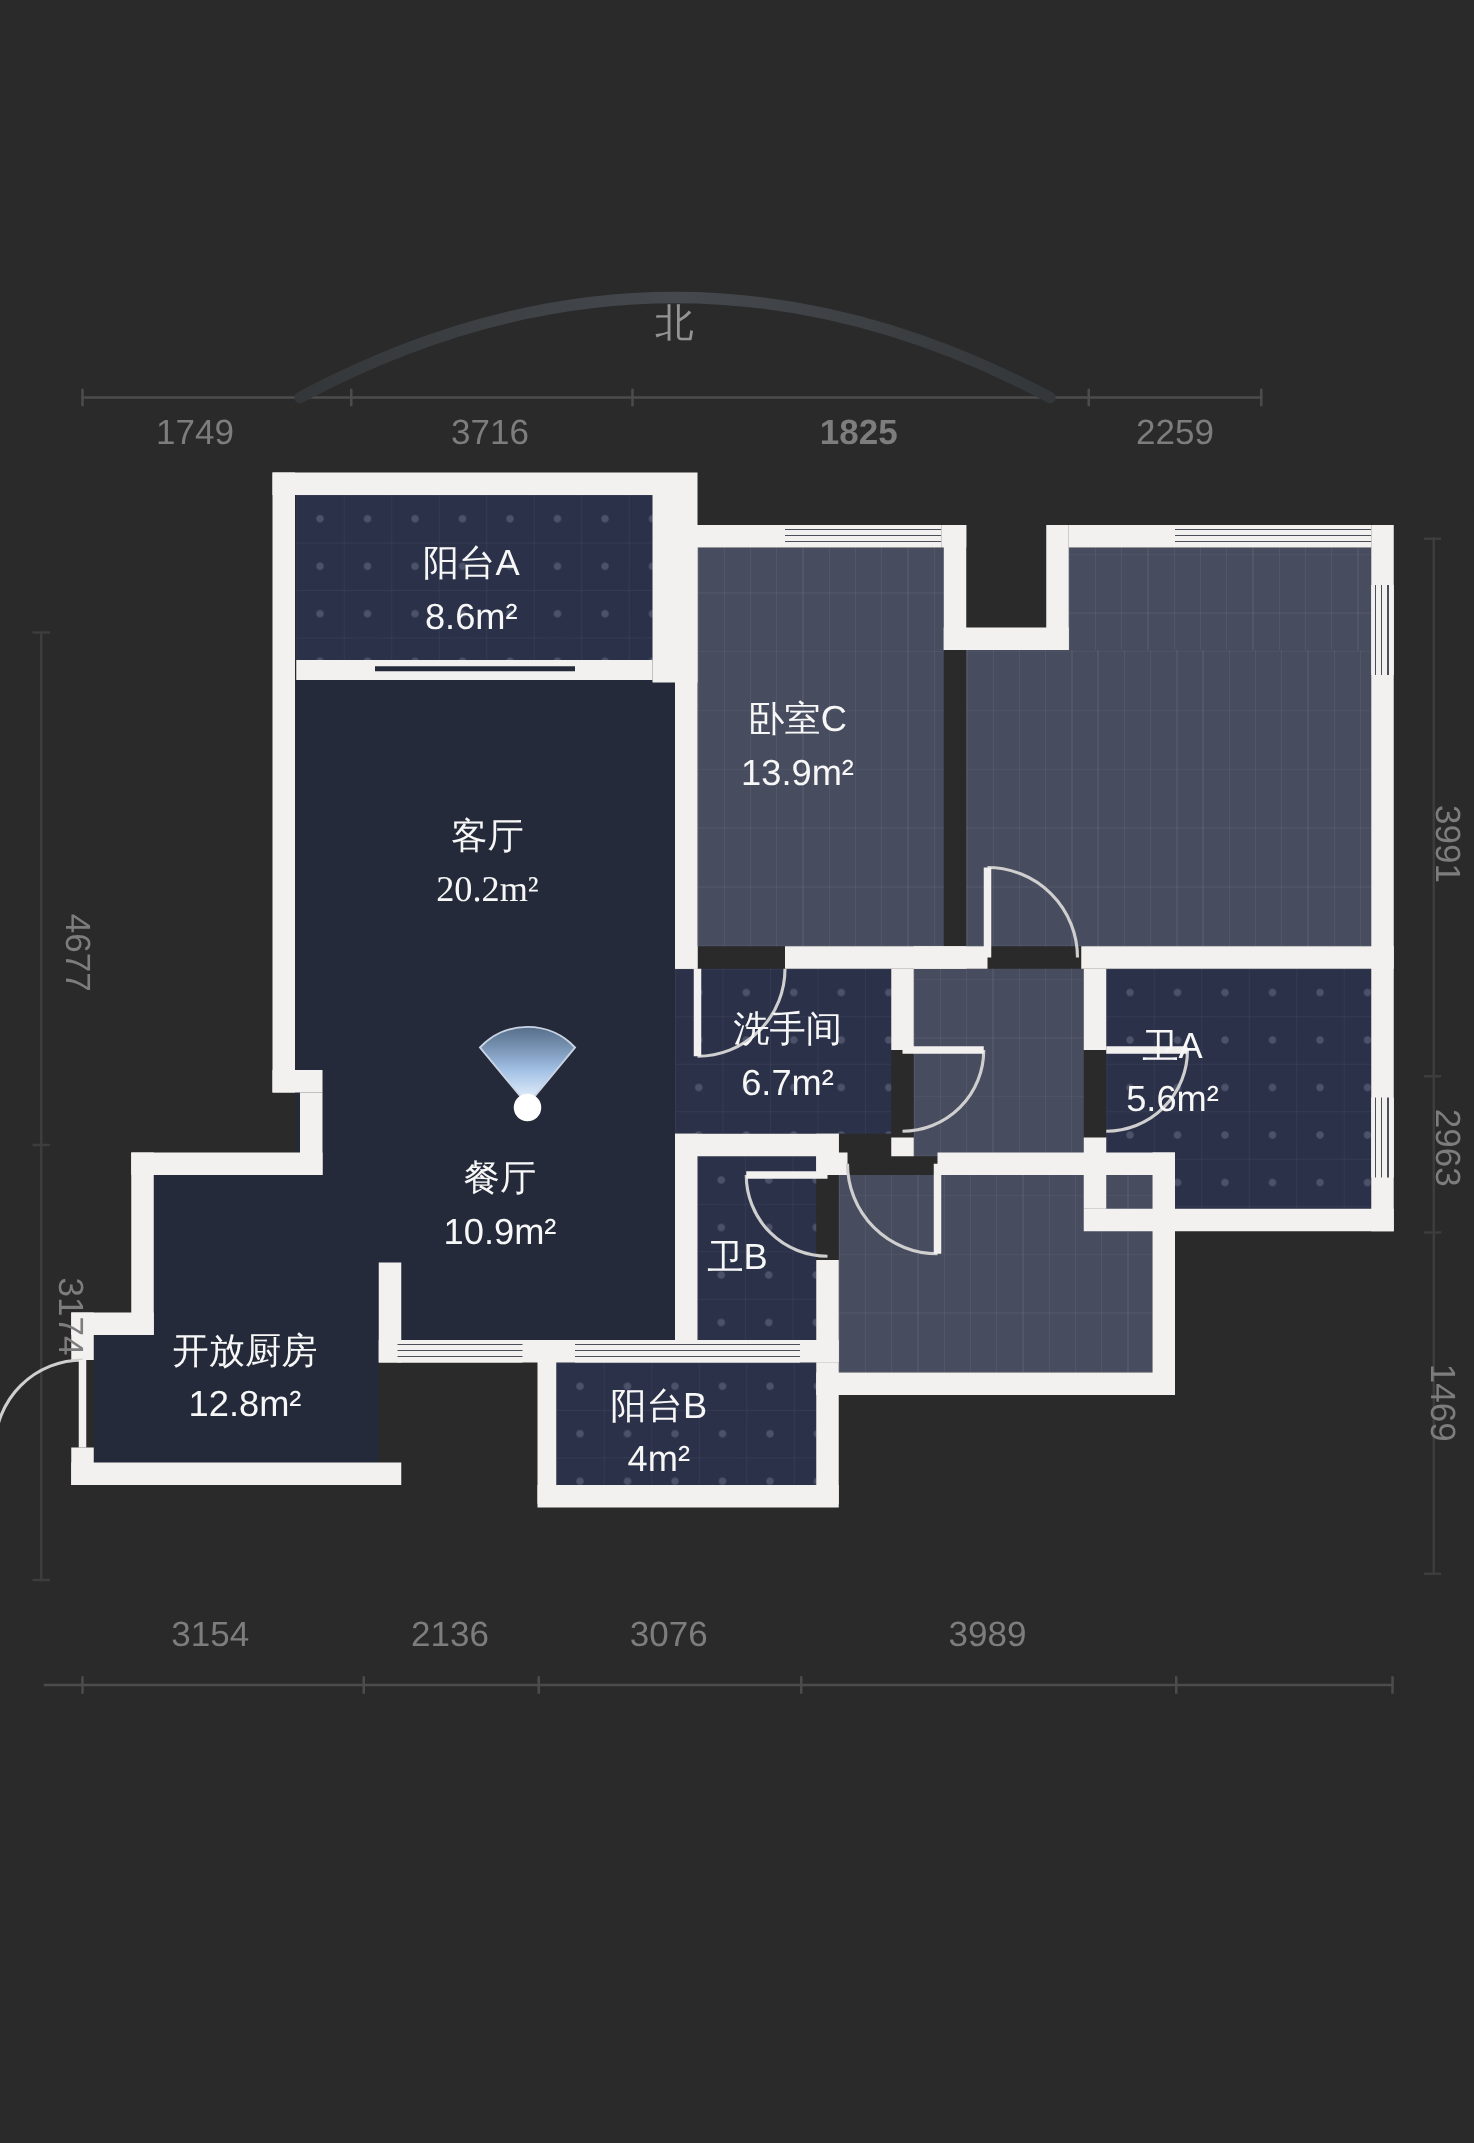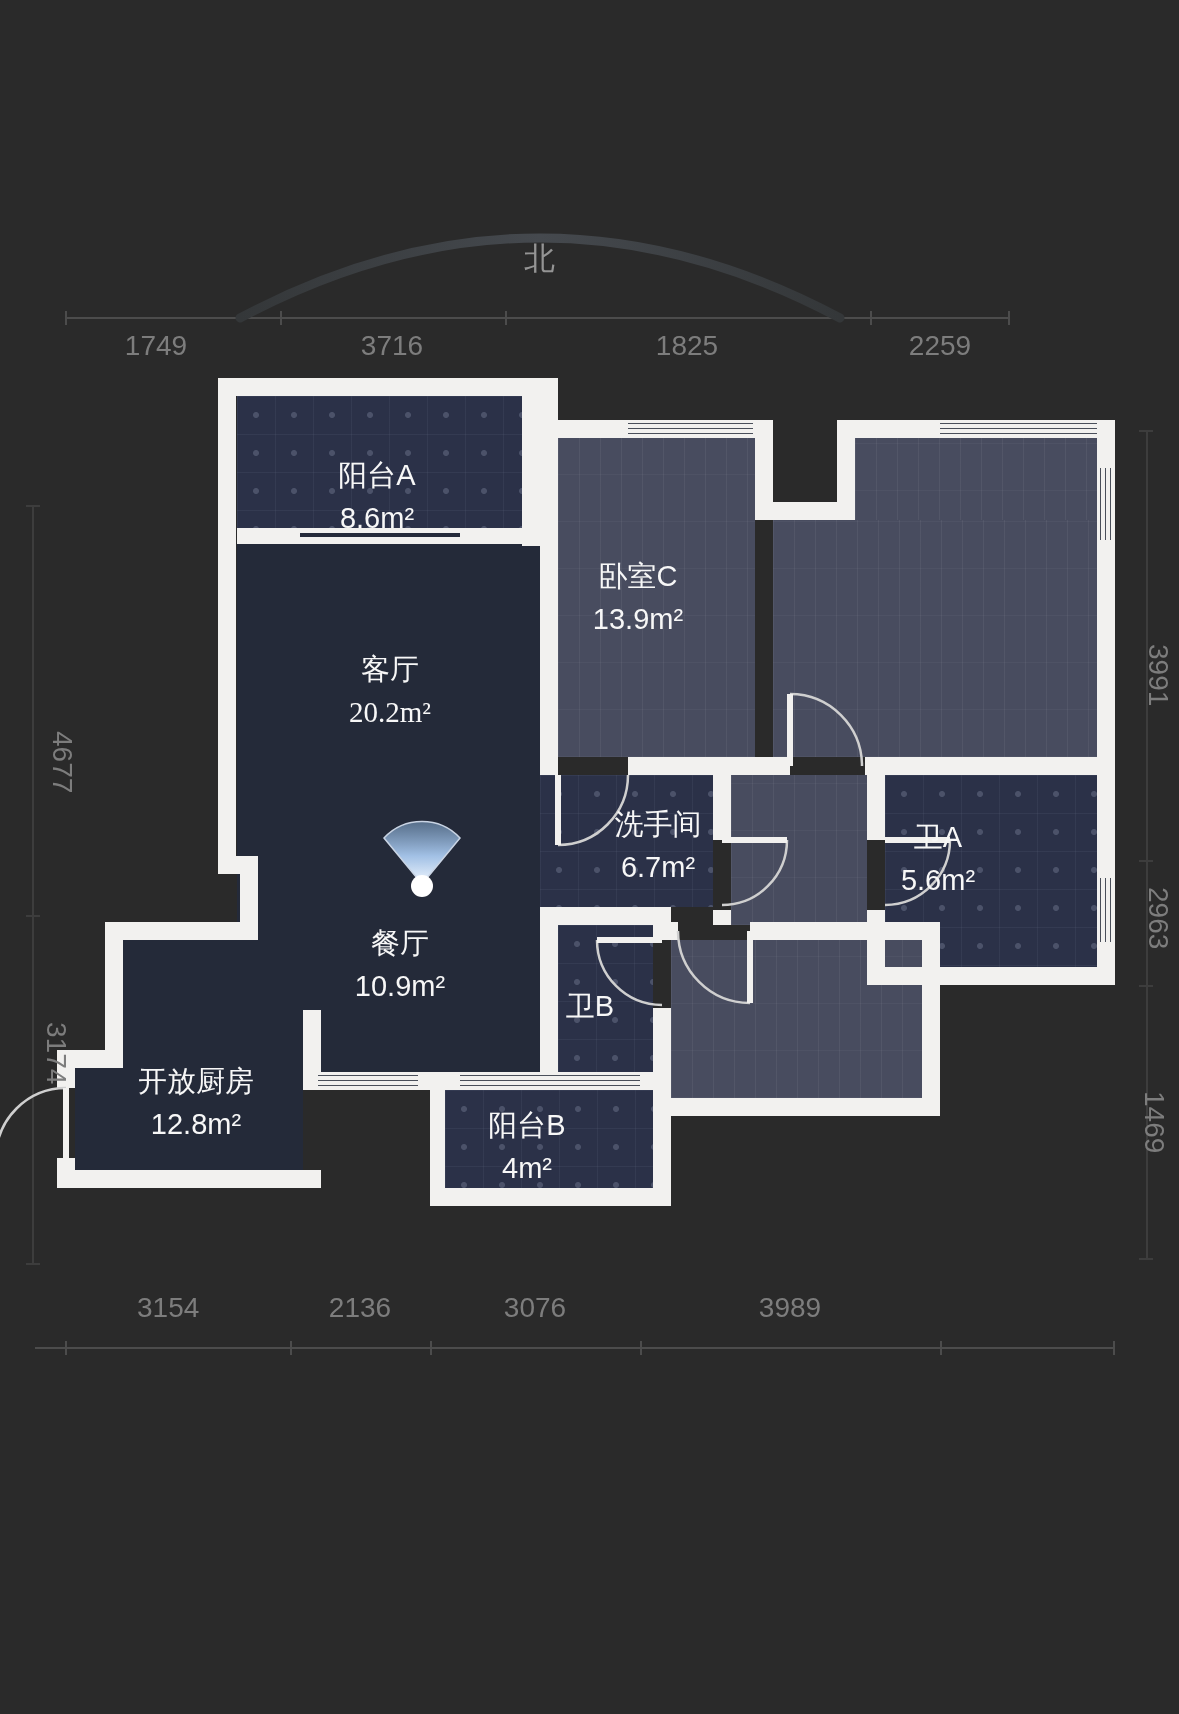--- a/index.html
+++ b/index.html
@@ -126,21 +126,21 @@
   <div class="tick side" style="left:26px;top:1263px;width:14px;height:2px;"></div>
 
   <div class="dim-line side" style="left:1146px;top:430px;width:2px;height:830px;"></div>
   <div class="tick side" style="left:1139px;top:430px;width:14px;height:2px;"></div>
   <div class="tick side" style="left:1139px;top:860px;width:14px;height:2px;"></div>
   <div class="tick side" style="left:1139px;top:985px;width:14px;height:2px;"></div>
   <div class="tick side" style="left:1139px;top:1258px;width:14px;height:2px;"></div>
 
   <div class="dim" style="left:116px;top:330px;width:80px;text-align:center;">1749</div>
   <div class="dim" style="left:352px;top:330px;width:80px;text-align:center;">3716</div>
-  <div class="dim" style="left:647px;top:330px;width:80px;text-align:center;">1825</div>
+  <div class="dim" style="left:647px;top:330px;width:80px;text-align:center;font-weight:bold;">1825</div>
   <div class="dim" style="left:900px;top:330px;width:80px;text-align:center;">2259</div>
 
   <div class="dim" style="left:137px;top:1292px;width:80px;text-align:left;">3154</div>
   <div class="dim" style="left:320px;top:1292px;width:80px;text-align:center;">2136</div>
   <div class="dim" style="left:495px;top:1292px;width:80px;text-align:center;">3076</div>
   <div class="dim" style="left:750px;top:1292px;width:80px;text-align:center;">3989</div>
 
   <div class="dim dim-vert" style="left:46px;top:697px;height:130px;text-align:center;">4677</div>
   <div class="dim dim-vert" style="left:40px;top:988px;height:130px;text-align:center;">3174</div>
 
@@ -186,33 +186,33 @@
       <line x1="790" y1="766" x2="790" y2="694"></line>
       <line x1="66" y1="1158" x2="66" y2="1088"></line>
     </g>
 
     <g style="pointer-events:auto;cursor:pointer;">
       <path d="M 422 884 L 384 838 A 52 52 0 0 1 460 838 Z" fill="url(#fan-g)" stroke="#c9d4e4" stroke-width="1.5"></path>
       <circle cx="422" cy="886" r="11" fill="#ffffff"></circle>
     </g>
   </svg>
 
-  <div class="room-label" style="left:277px;top:430px;width:200px;margin-top:24px;">
+  <div class="room-label" style="left:277px;top:430px;width:200px;">
     <span>阳台A</span>
     <span class="area">8.6m²</span>
   </div>
   <div class="room-label" style="left:290px;top:648px;width:200px;font-family:Liberation Serif, serif;">
     <span>客厅</span>
     <span class="area">20.2m²</span>
   </div>
   <div class="room-label" style="left:538px;top:555px;width:200px;">
     <span>卧室C</span>
     <span class="area">13.9m²</span>
   </div>
-  <div class="room-label" style="left:558px;top:803px;width:200px;">
+  <div class="room-label" style="left:530px;top:803px;width:200px;">
     <span>洗手间</span>
     <span class="area">6.7m²</span>
   </div>
   <div class="room-label" style="left:838px;top:816px;width:200px;">
     <span>卫A</span>
     <span class="area">5.6m²</span>
   </div>
   <div class="room-label" style="left:300px;top:922px;width:200px;">
     <span>餐厅</span>
     <span class="area">10.9m²</span>

